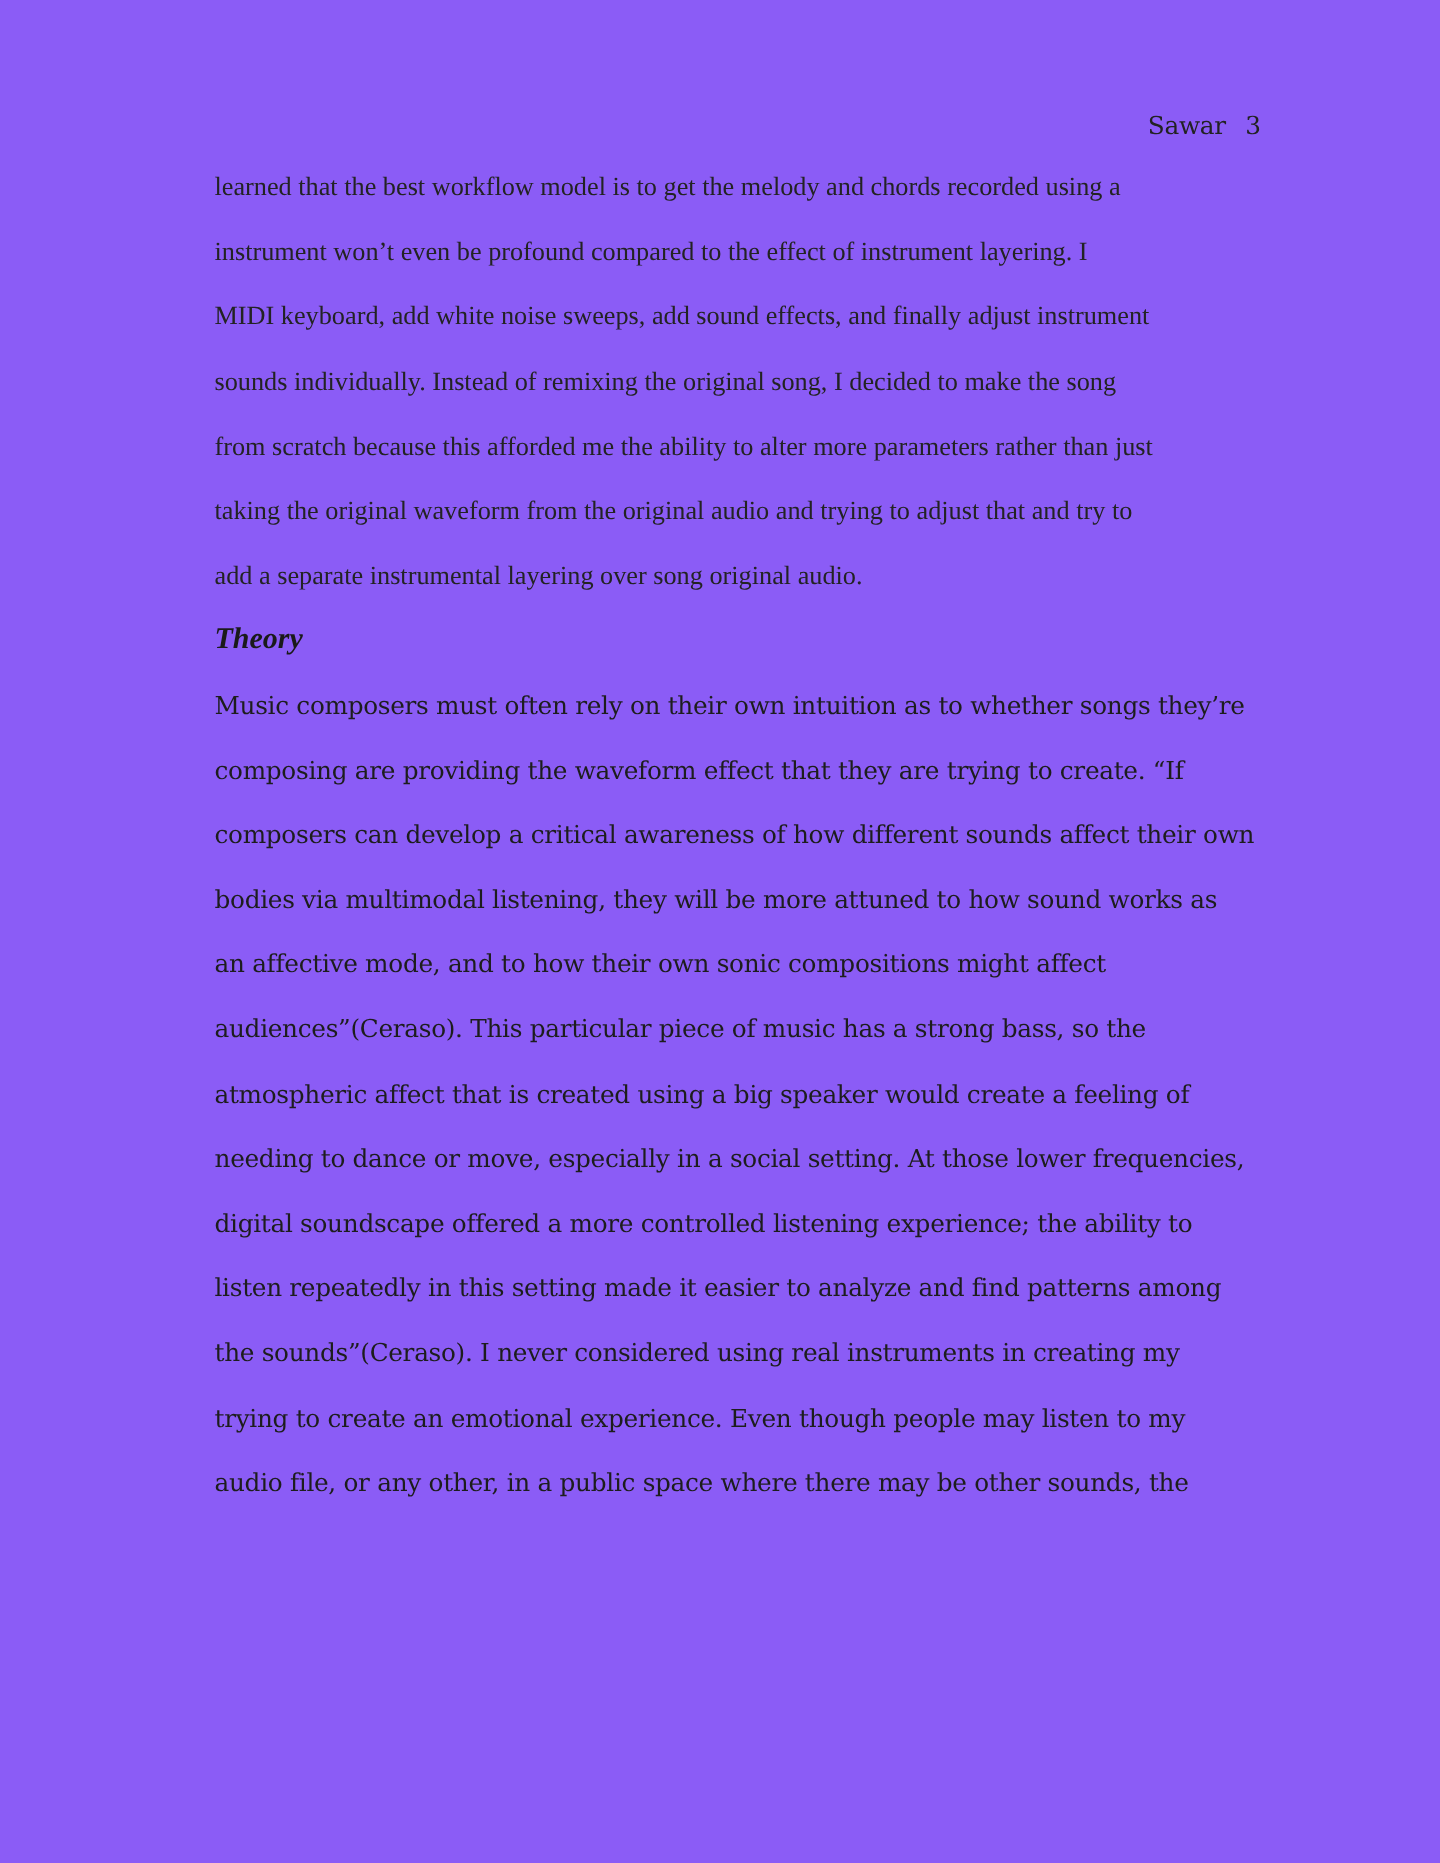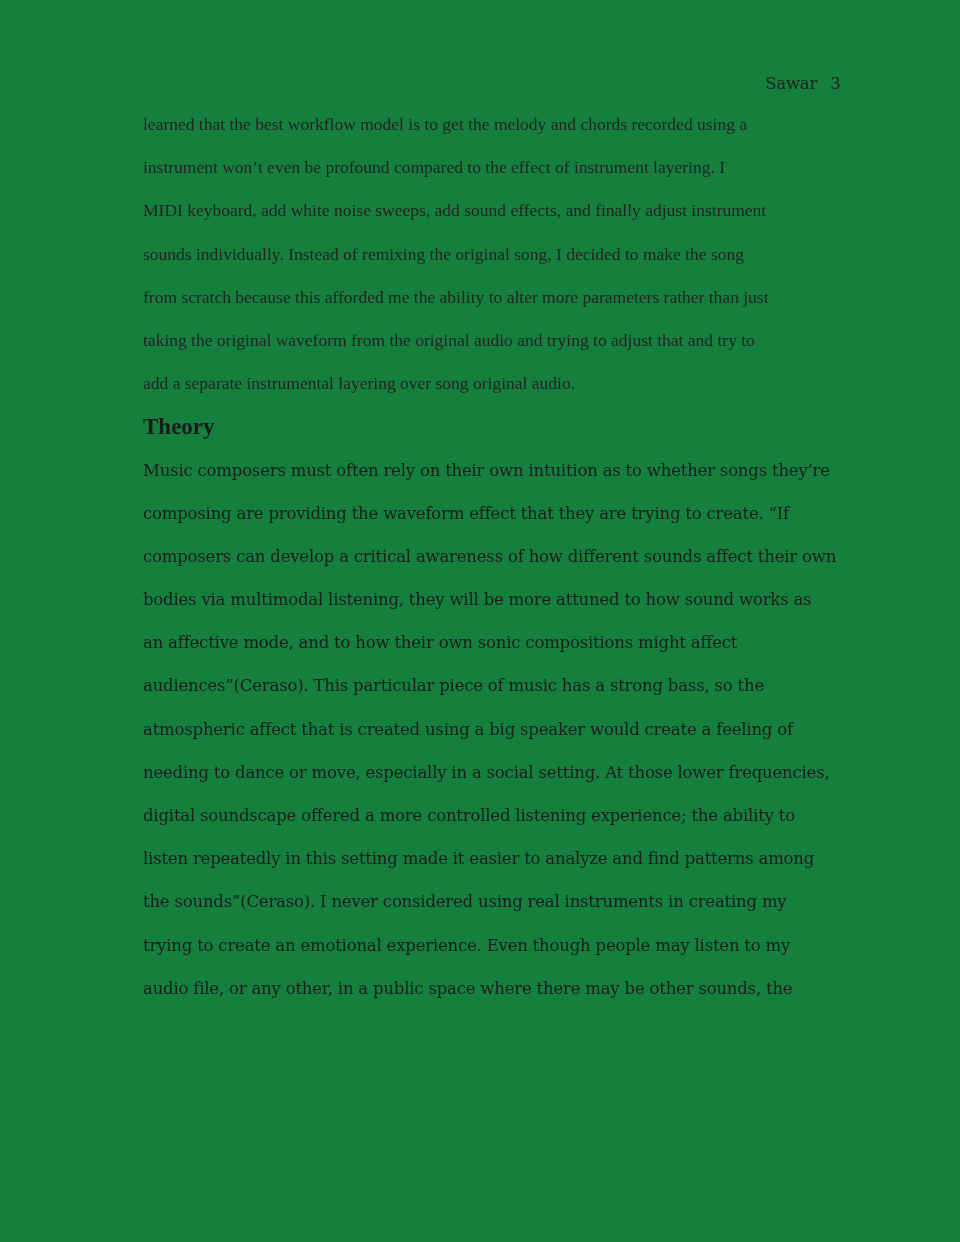--- a/index.html
+++ b/index.html
@@ -11,21 +11,21 @@
     width: 960px;
     height: 1242px;
     position: relative;
     overflow: hidden;
     font-family: "Liberation Serif", serif;
     color: #1f1f1f;
   }
   .page {
     position: absolute;
     inset: 0;
-    background: #15803d;
+    background: #8b5cf6;
   }
   .page-header {
     position: absolute;
     top: 55px;
     left: 745px;
     white-space: pre;
     font-family: "DejaVu Serif", serif;
     font-size: 16.5px;
     letter-spacing: -0.2px;
     color: #222222;
@@ -50,22 +50,23 @@
     color: #232323;
   }
   .fb {
     font-family: "DejaVu Serif", serif;
     font-size: 16.5px;
     letter-spacing: -0.2px;
     color: #1d1d1d;
   }
   .heading {
     font-family: "Liberation Serif", serif;
-    font-size: 23px;
+    font-size: 20px;
     font-weight: bold;
+    font-style: italic;
     color: #1a1a1a;
   }
 </style>
 </head>
 <body>
 
 <div class="page">
 
   <div class="page-header">
     <span>Sawar</span><span class="pgnum">3</span>

